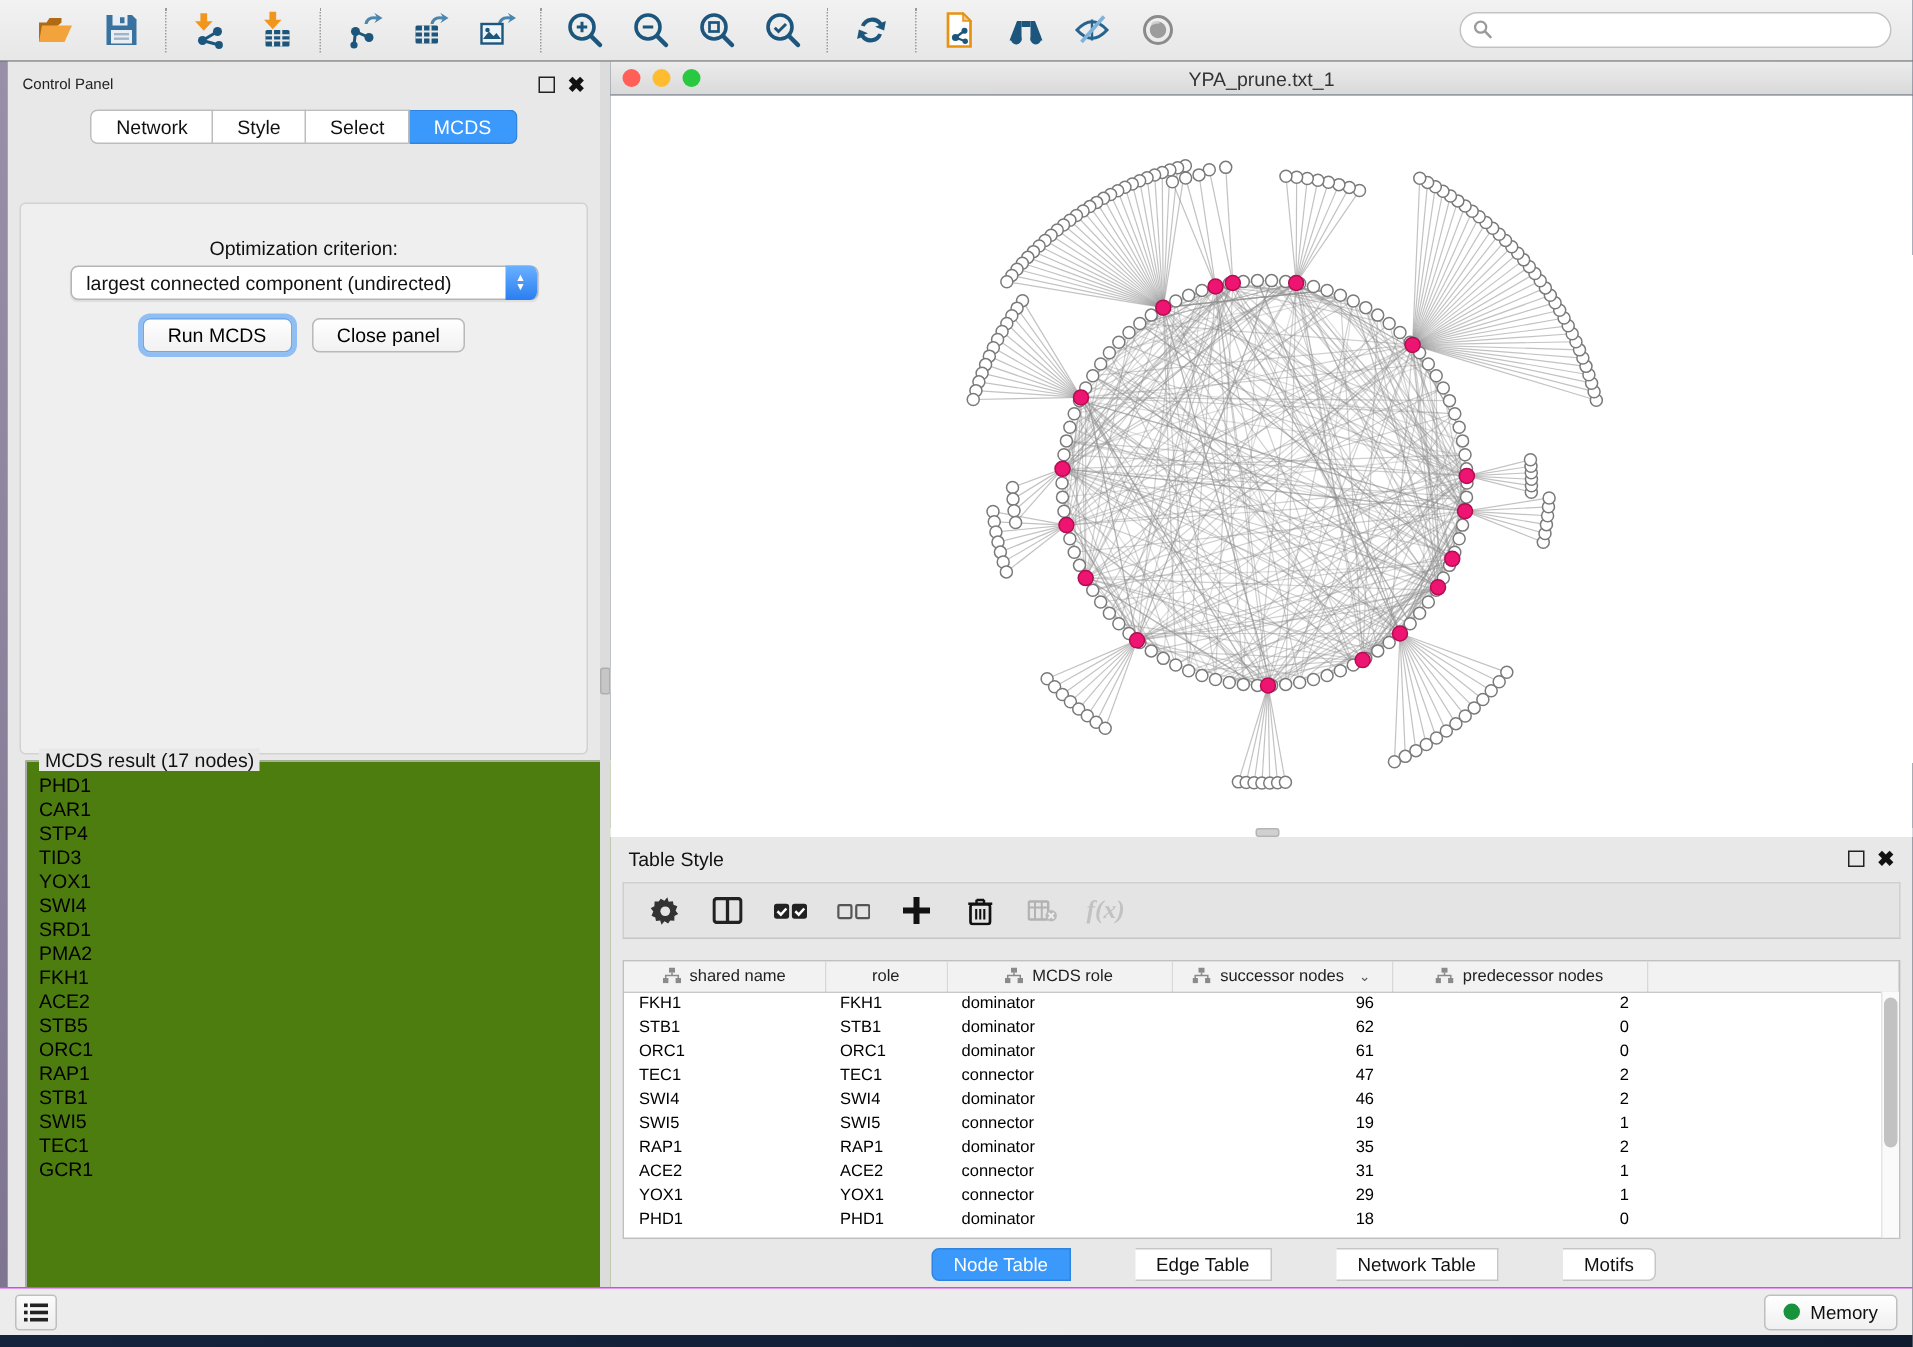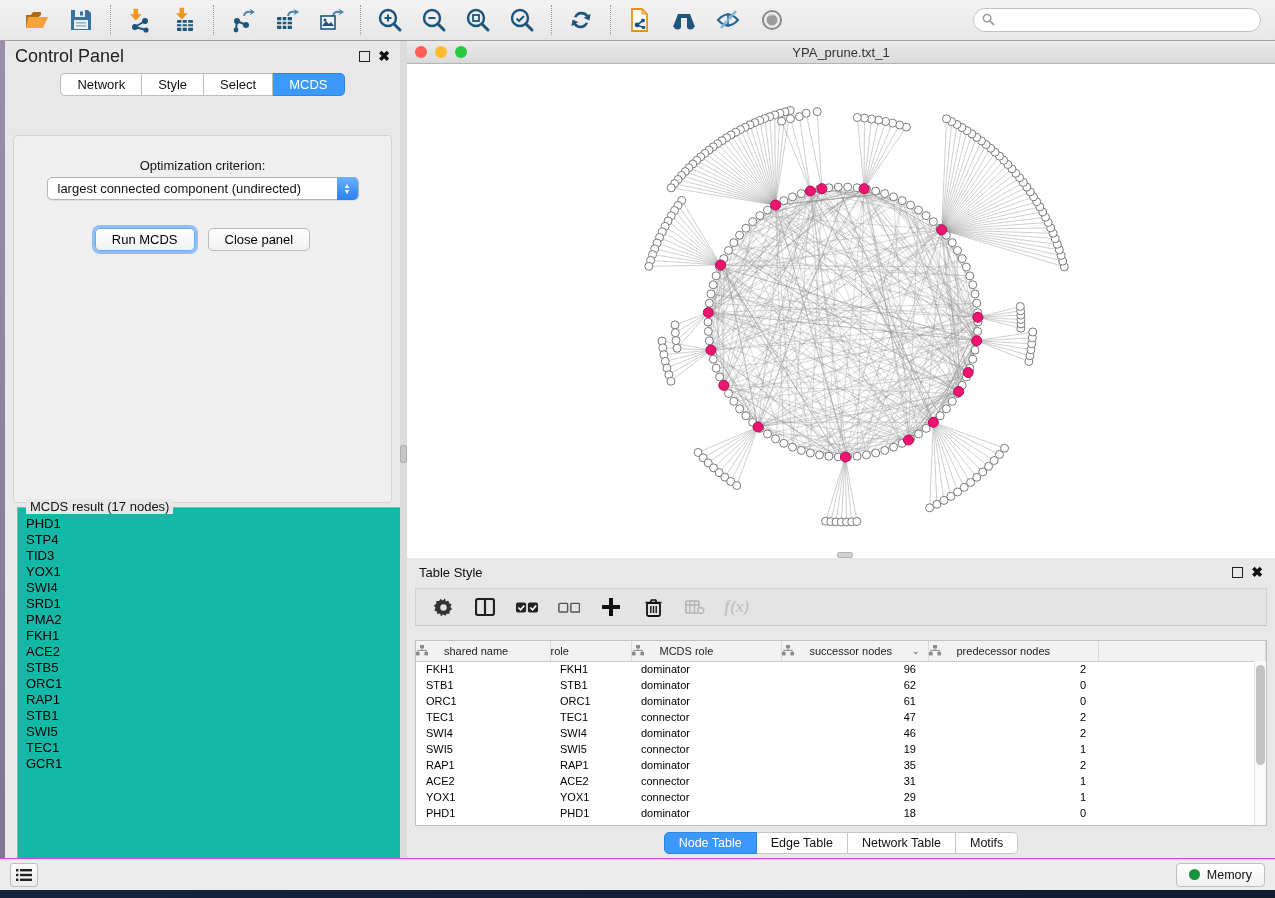--- a/index.html
+++ b/index.html
@@ -20,47 +20,47 @@
     background:#fff; padding:0 10px 0 26px; font-size:12px; outline:none; }
   #search-glass { position:absolute; left:9px; top:5px; width:13px; height:13px; }
 
   
   #left-sliver { left:0; top:41px; width:5px; height:849px;
     background:linear-gradient(#9a8fa8,#7d7490); }
 
   
   #control-panel { left:5px; top:41px; width:395px; height:817px; background:#e8e8e8; }
   #cp-header { position:relative; height:30px; display:flex; align-items:center; padding:0 10px; }
-  #cp-title { font-size:18px; color:#222; }
+  #cp-title { font-size:10px; color:#222; }
   .win-btns { margin-left:auto; display:flex; gap:8px; align-items:center; }
   .float-btn { width:11px; height:11px; border:1.6px solid #222; background:transparent; cursor:pointer; }
   .close-btn { font-size:14px; font-weight:bold; color:#111; line-height:11px; cursor:pointer; }
   #cp-tabs { display:flex; justify-content:center; margin-top:2px; }
   .cp-tab { height:23px; padding:0 16px; display:flex; align-items:center; background:#fff;
     border:1px solid #bdbdbd; border-left:none; font-size:13px; cursor:pointer; }
   .cp-tab:first-child { border-left:1px solid #bdbdbd; border-radius:5px 0 0 5px; }
   .cp-tab:last-child { border-radius:0 5px 5px 0; }
   .cp-tab.active { background:#3b99fc; border-color:#2f84e0; color:#fff; }
   #cp-inner { position:absolute; left:8px; top:94px; width:379px; height:368px;
     background:#efefef; border:1px solid #d2d2d2; border-radius:4px; }
   #opt-label { text-align:center; margin-top:22px; font-size:13px; }
   #criterion-select { position:relative; margin:4px auto 0; width:312px; height:23px; background:#fff;
     border:1px solid #b5b5b5; border-radius:5px; display:flex; align-items:center;
     padding-left:10px; font-size:13px; cursor:pointer; box-shadow:0 1px 1px rgba(0,0,0,.08); }
   #criterion-arrows { position:absolute; right:0; top:-1px; width:21px; height:23px; border-radius:0 5px 5px 0;
     background:linear-gradient(#6ab1ff,#2a7ef0); display:flex; flex-direction:column;
     align-items:center; justify-content:center; color:#fff; font-size:7px; line-height:6px; }
-  #cp-buttons { display:flex; justify-content:center; gap:13px; margin-top:28px; }
+  #cp-buttons { display:flex; justify-content:center; gap:13px; margin-top:12px; }
   .aqua-btn { height:23px; padding:0 16px; background:linear-gradient(#ffffff,#f1f1f1);
     border:1px solid #b9b9b9; border-radius:5px; font-size:13px; cursor:pointer;
     font-family:"Liberation Sans",sans-serif; }
   .aqua-btn.focused { box-shadow:0 0 0 3px rgba(64,150,250,.55); border-color:#6fa7e8; }
 
   #mcds-group { position:absolute; left:12px; top:466px; width:444px; height:372px;
-    border:1px solid #ababab; background:#14b8a6; }
+    border:1px solid #ababab; background:#4d7c0f; }
   #mcds-group-title { position:absolute; left:8px; top:-9px; background:#e8e8e8; padding:0 4px;
     font-size:13px; color:#111; }
   #mcds-list { position:absolute; left:1px; top:6px; right:12px; bottom:1px; overflow:hidden;
     padding:2px 0 0 7px; }
   .mcds-item { font-size:13px; line-height:16px; color:#000; }
   #mcds-scroll { position:absolute; right:1px; top:6px; width:11px; bottom:1px;
     background:#fafafa; border-left:1px solid #e2e2e2; }
 
   
   #v-splitter { left:400px; top:41px; width:7px; height:817px; background:#dcdcdc; }
@@ -85,31 +85,31 @@
     border-bottom:1px solid #c6c6c6; display:flex; align-items:center; gap:20px; padding:0 16px; }
   .tpi { width:22px; height:22px; display:flex; align-items:center; justify-content:center; cursor:pointer; }
   .tpi.disabled { opacity:.45; cursor:default; }
   #fx-icon { font-family:"Liberation Serif",serif; font-style:italic; font-size:17px; color:#9a9a9a;font-weight:bold; }
 
   #node-table-wrap { position:absolute; left:8px; top:82px; width:852px; height:186px;
     background:#fff; border:1px solid #c0c0c0; }
   table { border-collapse:collapse; table-layout:fixed; width:100%; }
   th { height:20px; background:#f2f2f2; border-right:1px solid #d8d8d8; border-bottom:1px solid #c9c9c9;
     font-weight:normal; font-size:11px; color:#222; position:relative; }
-  th .th-inner { display:flex; align-items:center; justify-content:flex-start; gap:16px; }
+  th .th-inner { display:flex; align-items:center; justify-content:center; gap:6px; }
   td { height:16px; font-size:11px; color:#000; padding:0 10px; white-space:nowrap; overflow:hidden; }
   td.num { text-align:right; padding-right:12px; }
   #table-scroll { position:absolute; right:0; top:20px; width:12px; bottom:0;
     background:#fafafa; border-left:1px solid #e4e4e4; }
   #table-thumb { position:absolute; left:1px; right:1px; top:4px; height:100px;
     background:#c2c2c2; border-radius:5px; }
 
   #tp-tabs { position:absolute; left:0; right:0; top:274px; display:flex; justify-content:center; }
   .tp-tab { height:22px; padding:0 14px; display:flex; align-items:center; background:#fff;
-    border:1px solid #c6c6c6; border-left:none; font-size:12.5px; cursor:pointer; }
+    border:1px solid #c6c6c6; border-left:none; font-size:12.5px; cursor:pointer;margin-left:43px; }
   .tp-tab:first-child { border-left:1px solid #c6c6c6; border-radius:5px 0 0 5px; }
   .tp-tab:last-child { border-radius:0 5px 5px 0; }
   .tp-tab.active { background:#3b99fc; border-color:#2f84e0; color:#fff; }
 
   
   #status-bar { left:0; top:858px; width:1275px; height:32px; background:#ececec;
     border-top:1px solid #d946ef; display:flex; align-items:center; padding:0 10px; }
   #list-btn { width:28px; height:24px; background:linear-gradient(#fbfbfb,#ededed);
     border:1px solid #bfbfbf; border-radius:3px; display:flex; align-items:center;
     justify-content:center; cursor:pointer; }
@@ -314,20 +314,21 @@
       <button class="aqua-btn focused">Run MCDS</button>
       <button class="aqua-btn">Close panel</button>
     </div>
   </div>
   <div id="mcds-group">
     <span id="mcds-group-title">MCDS result (17 nodes)</span>
     <div id="mcds-list">
 
         <div class="mcds-item">PHD1</div>
 
+        <div class="mcds-item">CAR1</div>
 
         <div class="mcds-item">STP4</div>
 
         <div class="mcds-item">TID3</div>
 
         <div class="mcds-item">YOX1</div>
 
         <div class="mcds-item">SWI4</div>
 
         <div class="mcds-item">SRD1</div>

